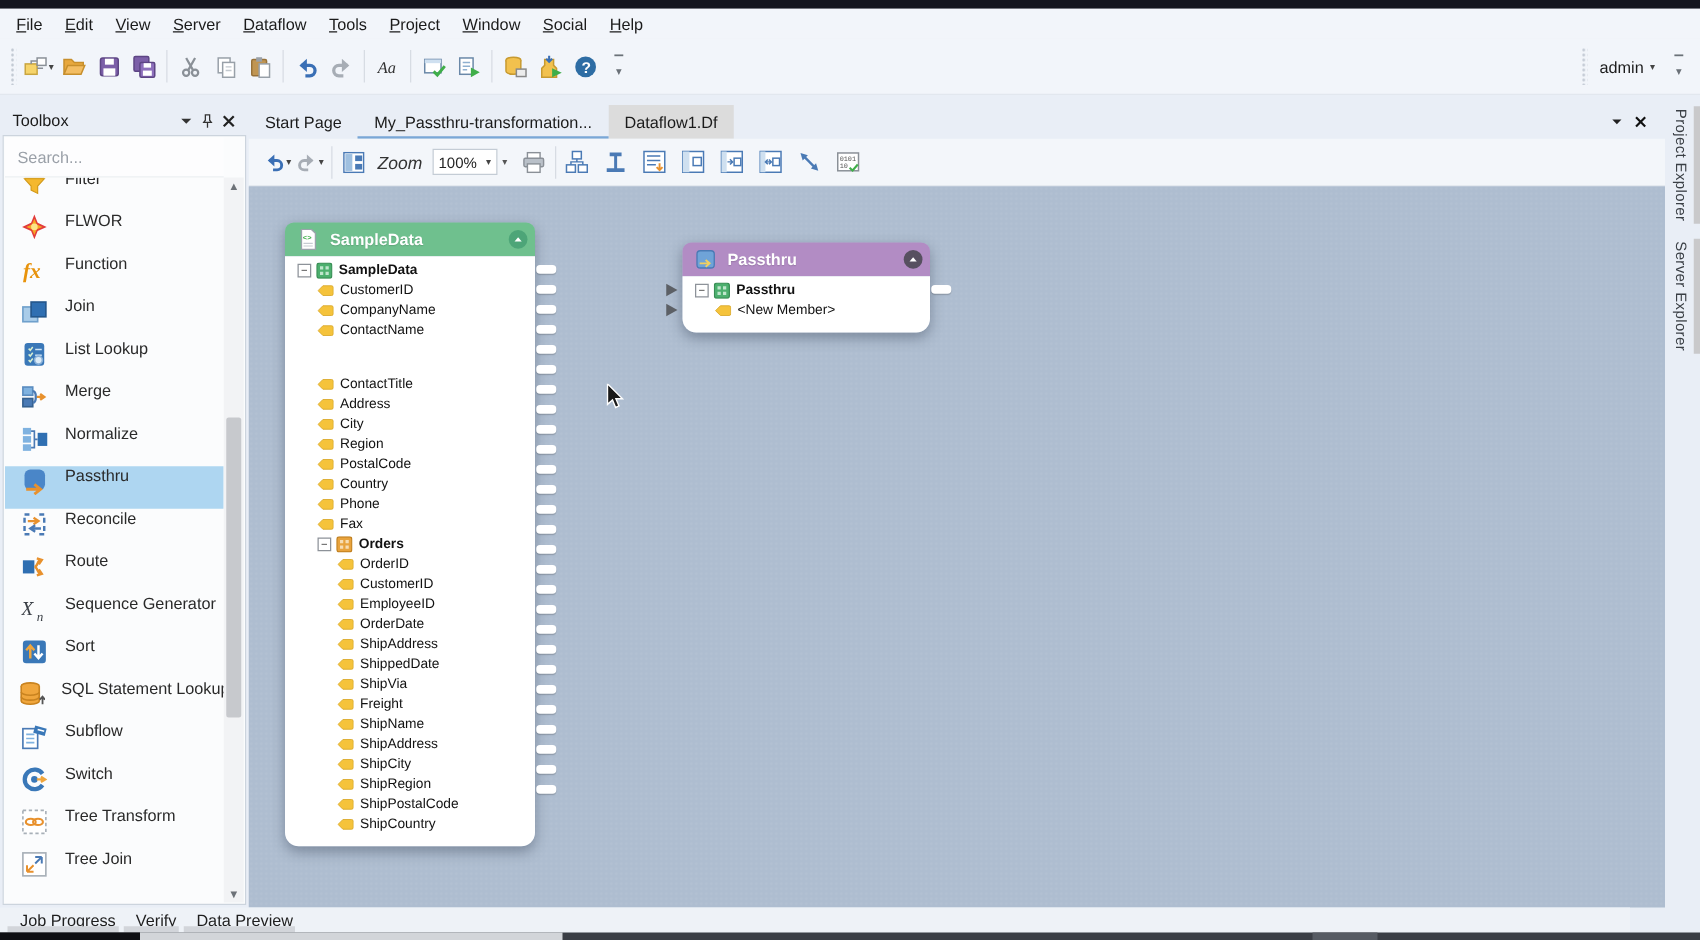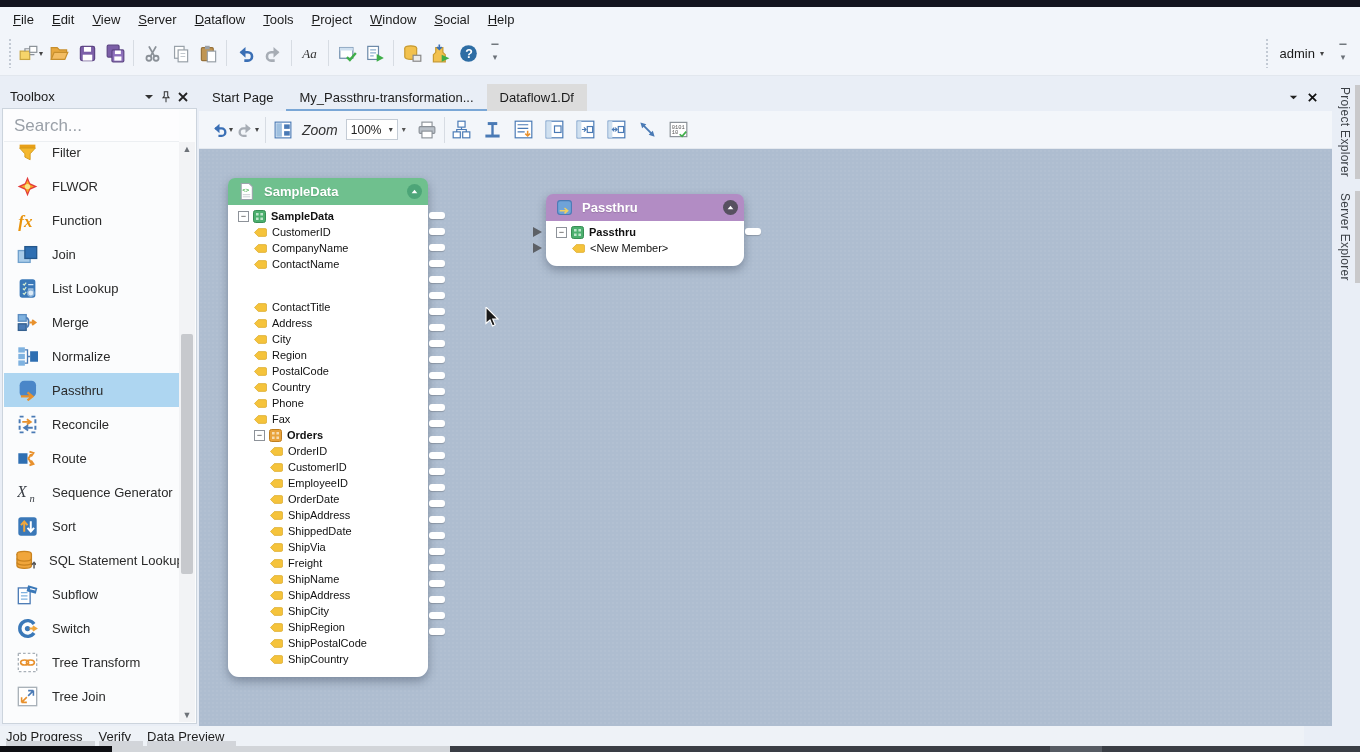--- a/index.html
+++ b/index.html
@@ -26,26 +26,26 @@
   #workspace { position:absolute; left:0; top:76px; width:1360px; height:650px; }
 
   
   #toolbox { position:absolute; left:2px; top:9px; width:195px; height:639px; }
   .tb-header { height:23px; display:flex; align-items:center; padding:0 6px 0 8px; }
   .tb-title { font-size:13px; color:#1b1b1b; flex:1; }
   .tb-hicon { width:17px; height:17px; display:flex; align-items:center; justify-content:center; color:#333; }
   .tb-hicon svg { width:12px; height:12px; }
   .tb-body { position:absolute; left:0; top:23px; right:0; bottom:0; background:#fbfcfd; border:1px solid #ccd4dd; }
   .tb-search { position:absolute; left:1px; right:17px; top:1px; height:32px; background:#fdfdfe; border-bottom:1px solid #eceff2; display:flex; align-items:center; padding:0 6px 0 10px; z-index:3; }
-  .tb-search input { flex:1; border:none; outline:none; background:transparent; font-size:17px; color:#701a75; font-family:"Liberation Sans",sans-serif; }
+  .tb-search input { flex:1; border:none; outline:none; background:transparent; font-size:13px; color:#701a75; font-family:"Liberation Sans",sans-serif; }
   .tb-search input::placeholder { color:#9aa0a8; }
   .tb-search svg { width:18px; height:18px; }
   .tb-list-viewport { position:absolute; left:1px; right:17px; top:33px; bottom:15px; overflow:hidden; }
   .tb-list-content { margin-top:-7px; }
-  .tb-item { height:34px; display:flex; align-items:center; padding-left:11px; cursor:default; }
+  .tb-item { height:34px; display:flex; padding-left:11px; cursor:default; }
   .tb-item.selected { background:#aed6f1; }
   .tb-item .tb-ic { width:24px; height:24px; margin-right:13px; display:flex; align-items:center; justify-content:center; }
   .tb-item .tb-ic svg { width:21px; height:21px; }
   .tb-item .tb-label { font-size:13px; color:#2a2a2a; white-space:nowrap; }
   .tb-scroll { position:absolute; right:1px; top:33px; bottom:1px; width:16px; background:#f2f3f5; }
   .tb-scroll .arr { position:absolute; left:0; width:16px; height:14px; color:#6d7278; font-size:9px; text-align:center; line-height:14px; }
   .tb-scroll .thumb { position:absolute; left:2px; width:12px; background:#c7c9cd; border-radius:2px; }
 
   
   #docarea { position:absolute; left:199px; top:0; width:1133px; height:650px; }
@@ -85,21 +85,21 @@
   .in-port { position:absolute; width:0; height:0; border-top:5px solid transparent; border-bottom:5px solid transparent; border-left:9px solid #5c6066; }
   #cursor { position:absolute; width:17px; height:22px; }
 
   
   #right-strip { position:absolute; right:0; top:9px; width:28px; bottom:0; }
   .vtab { display:flex; margin-bottom:12px; cursor:default; }
   .vtab .vtext { writing-mode:vertical-lr; font-size:12px; color:#3a3f45; padding:2px 0 2px 6px; letter-spacing:.3px; }
   .vtab .vbar { width:7px; background:#c9c9cb; margin-left:3px; }
 
   
-  #status-tabs { position:absolute; left:0; top:726px; width:1304px; height:20px; background:#eef2f7; display:flex; align-items:center; padding-left:6px; gap:0; }
+  #status-tabs { position:absolute; left:0; top:726px; width:1304px; height:20px; background:#eef2f7; display:flex; align-items:center; padding-left:16px; gap:0; }
   .status-tab { font-size:13px; color:#1e1e1e; padding:0 12px 0 0; margin-right:4px; cursor:default; }
   .status-strip { position:absolute; height:5px; bottom:0; background:#d2d5da; }
   #bottom-strip { position:absolute; left:0; top:746px; width:1360px; height:6px; background:#3a3e45; }
   .bseg { position:absolute; top:0; height:6px; }
 </style>
 </head>
 <body>
 
 <div id="app">
   <div id="top-strip"></div>

